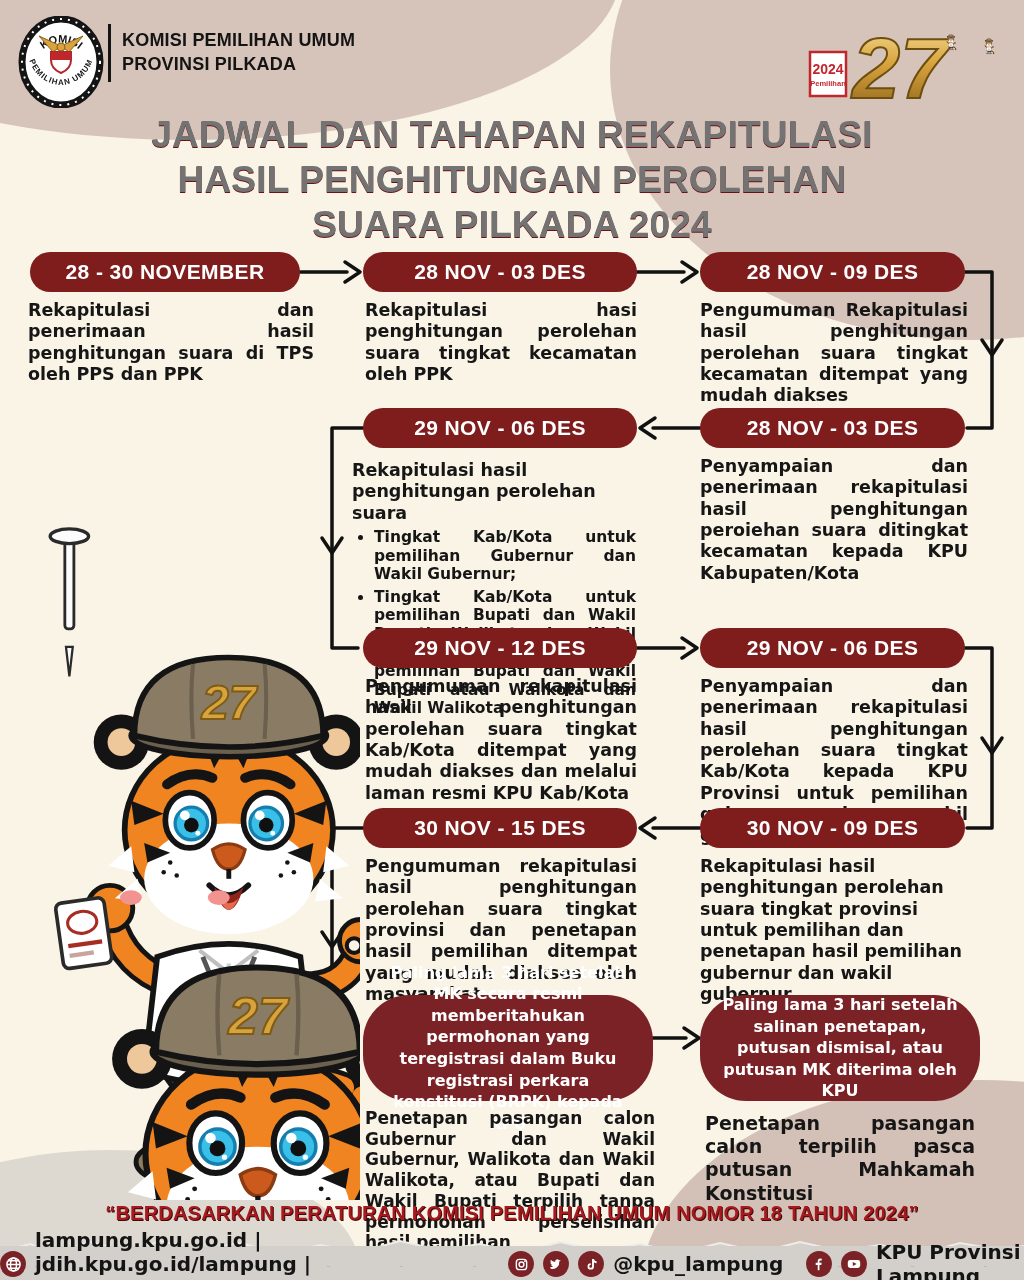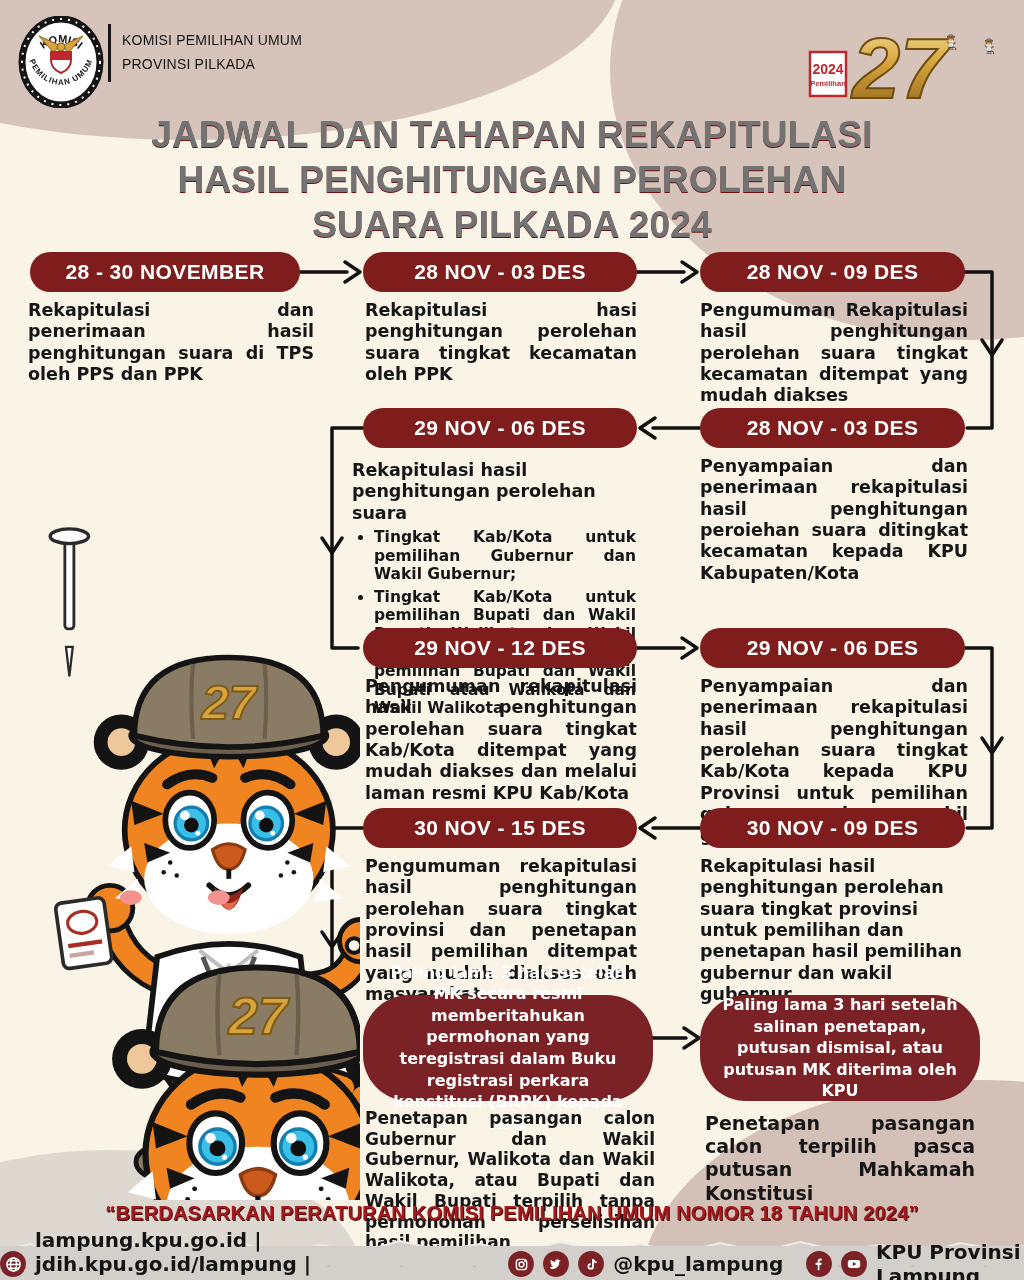--- a/index.html
+++ b/index.html
@@ -7,21 +7,21 @@
        background:#f9f4e6;font-family:"Liberation Sans",sans-serif;}
   .abs{position:absolute;}
   
   .blob{position:absolute;border-radius:50%;}
   .blob-tl{left:-240px;top:-190px;width:860px;height:330px;background:#d6c4ba;}
   .blob-tr{left:610px;top:-200px;width:720px;height:540px;background:#d6c4ba;}
   .blob-br{left:640px;top:1080px;width:680px;height:420px;background:#d3c0b6;}
   .blob-bl{left:-140px;top:1150px;width:500px;height:240px;background:#d8d3cc;opacity:.85;}
   
   .org-sep{left:108px;top:24px;width:3px;height:58px;background:#141414;}
-  .org-name{left:122px;top:28px;font-weight:normal;font-size:14px;line-height:24px;color:#141414;letter-spacing:.2px;}
+  .org-name{left:122px;top:28px;font-weight:bold;font-size:18px;line-height:24px;color:#141414;letter-spacing:.2px;}
   
   .title{left:0;top:112px;width:1024px;text-align:center;color:#737373;
          font-weight:bold;font-size:37px;line-height:45px;letter-spacing:.2px;
          text-shadow:0 1px 0 #6d1114;}
   
   .pill{position:absolute;height:40px;background:#7f1d1d;border-radius:40px;
         color:#fff;font-weight:bold;font-size:21px;display:flex;align-items:center;
         justify-content:center;letter-spacing:.4px;}
   .desc{position:absolute;color:#161616;font-family:"DejaVu Sans",sans-serif;
         font-weight:bold;font-size:17.5px;line-height:1.22;text-align:justify;}

